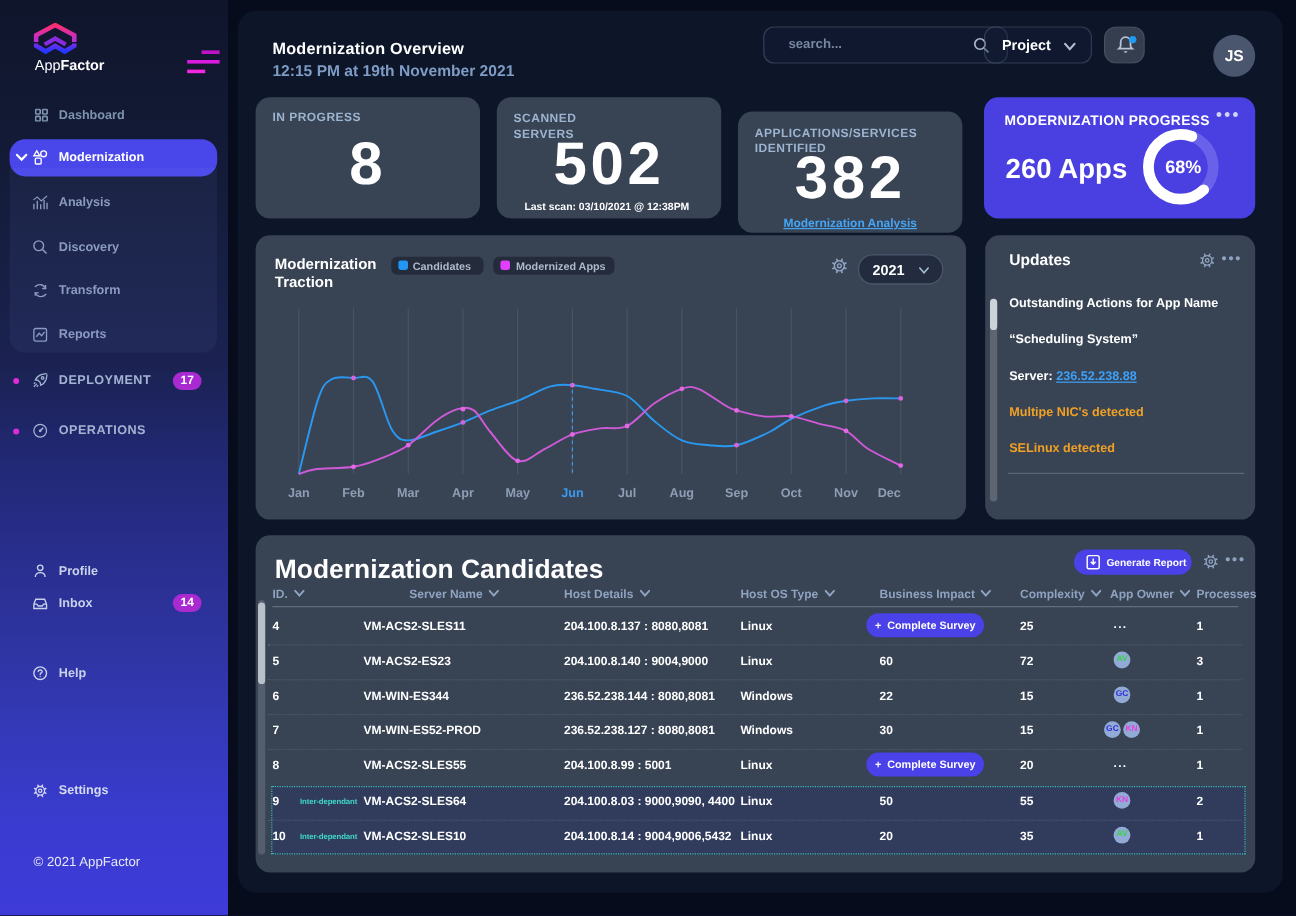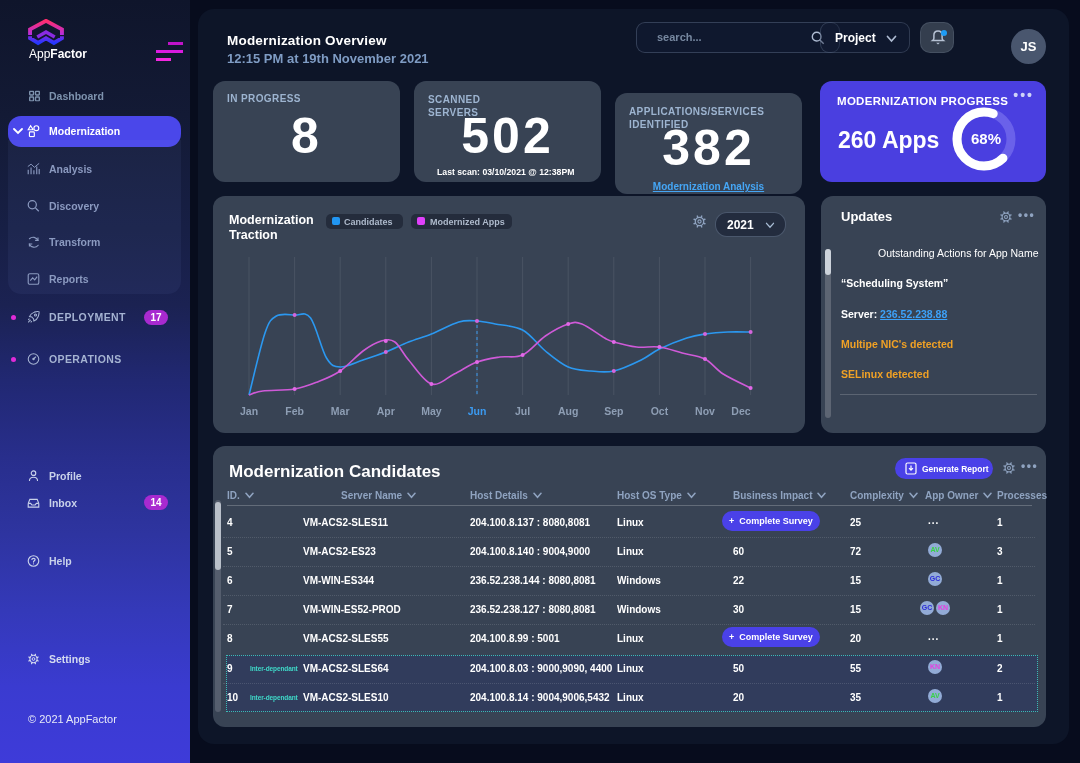--- a/index.html
+++ b/index.html
@@ -302,30 +302,30 @@
   <div class="card" style="left:623px; top:187px; width:225px; height:237px;">
     <div class="abs" style="left:20px; top:13px; color:#fff; font-size:13px; font-weight:700;">Updates</div>
     <svg class="abs" style="left:178px; top:14px;" width="14" height="14" viewBox="0 0 16 16" fill="none" stroke="#8fa3c0" stroke-width="1.3">
         <circle cx="8" cy="8" r="1.7" stroke-width="1.2"></circle>
         <circle cx="8" cy="8" r="4.5" stroke-width="1.3"></circle>
         <path stroke-width="1.5" stroke-linecap="round" d="M12.2 9.7 L13.8 10.4 M9.7 12.2 L10.4 13.8 M6.3 12.2 L5.6 13.8 M3.8 9.7 L2.2 10.4 M3.8 6.3 L2.2 5.6 M6.3 3.8 L5.6 2.2 M9.7 3.8 L10.4 2.2 M12.2 6.3 L13.8 5.6"></path>
       </svg>
     <div class="abs" style="left:197px; top:12px; color:#8fa3c0; font-size:12px; font-weight:700; letter-spacing:1.5px;">•••</div>
     <div class="abs" style="left:4px; top:53px; width:6px; height:169px; background:#5d6573; border-radius:3px;"></div>
       <div class="abs" style="left:4px; top:53px; width:6px; height:26px; background:#ccd2da; border-radius:3px;"></div>
-    <div class="abs" style="left:20px; top:51px; color:#fff; font-size:10.5px; font-weight:400;margin-left:37px;">Outstanding Actions for App Name</div>
+    <div class="abs" style="left:20px; top:51px; color:#fff; font-size:10.5px; font-weight:700;">Outstanding Actions for App Name</div>
     <div class="abs" style="left:20px; top:81px; color:#fff; font-size:10.5px; font-weight:700;">“Scheduling System”</div>
     <div class="abs" style="left:20px; top:112px; color:#fff; font-size:10.5px; font-weight:700;">Server: <span style="color:#3da1f8; text-decoration:underline;">236.52.238.88</span></div>
     <div class="abs" style="left:20px; top:142px; color:#f0a125; font-size:10.5px; font-weight:700;">Multipe NIC's detected</div>
     <div class="abs" style="left:20px; top:172px; color:#f0a125; font-size:10.5px; font-weight:700;">SELinux detected</div>
     <div class="abs" style="left:19px; top:198px; width:197px; border-top:1px solid rgba(255,255,255,0.18);"></div>
   </div>
 
   <div class="card" style="left:15px; top:437px; width:833px; height:281px;">
-    <div class="abs" style="left:16px; top:16px; color:#fff; font-size:17px; font-weight:700;">Modernization Candidates</div>
+    <div class="abs" style="left:16px; top:16px; color:#fff; font-size:22px; font-weight:700;">Modernization Candidates</div>
     <div class="abs" style="left:682px; top:12px; width:98px; height:21px; background:#4a41e8; border-radius:11px;">
       <svg class="abs" style="left:10px; top:4px;" width="12" height="13" viewBox="0 0 12 13" fill="none" stroke="#fff" stroke-width="1.2">
           <rect x="1" y="1" width="10" height="11" rx="1.5"></rect>
           <path d="M6 3.5 L6 8 M4 6.2 L6 8.2 L8 6.2"></path>
         </svg>
       <span class="abs" style="left:27px; top:6px; color:#fff; font-size:8.5px; font-weight:700;">Generate Report</span>
     </div>
     <svg class="abs" style="left:789px; top:15px;" width="14" height="14" viewBox="0 0 16 16" fill="none" stroke="#8fa3c0" stroke-width="1.3">
         <circle cx="8" cy="8" r="1.7" stroke-width="1.2"></circle>
         <circle cx="8" cy="8" r="4.5" stroke-width="1.3"></circle>

